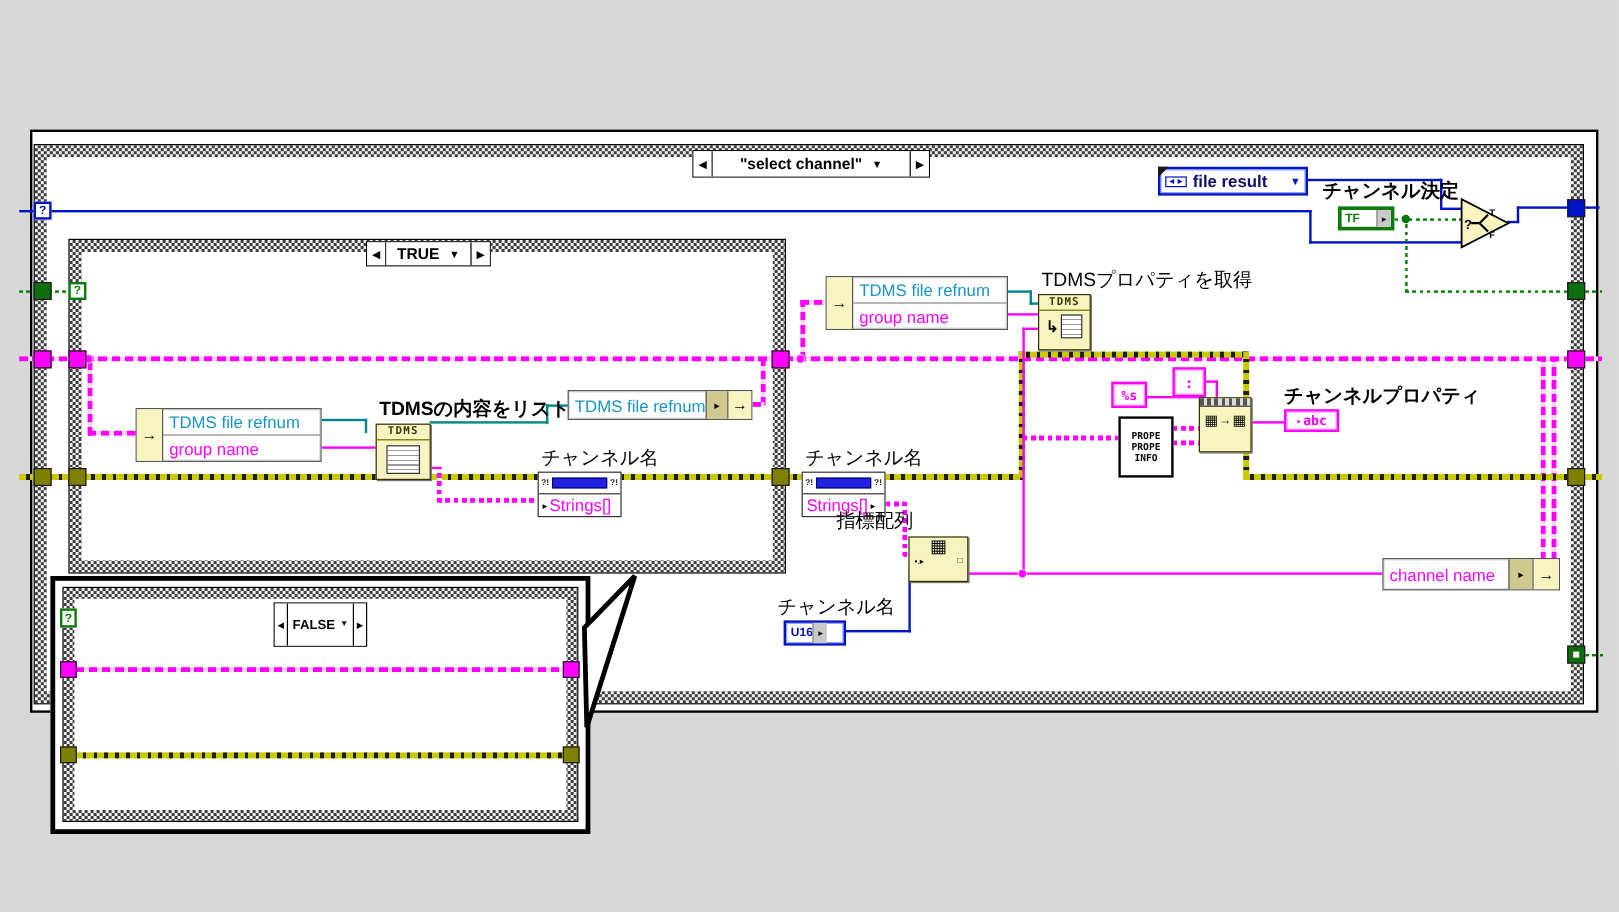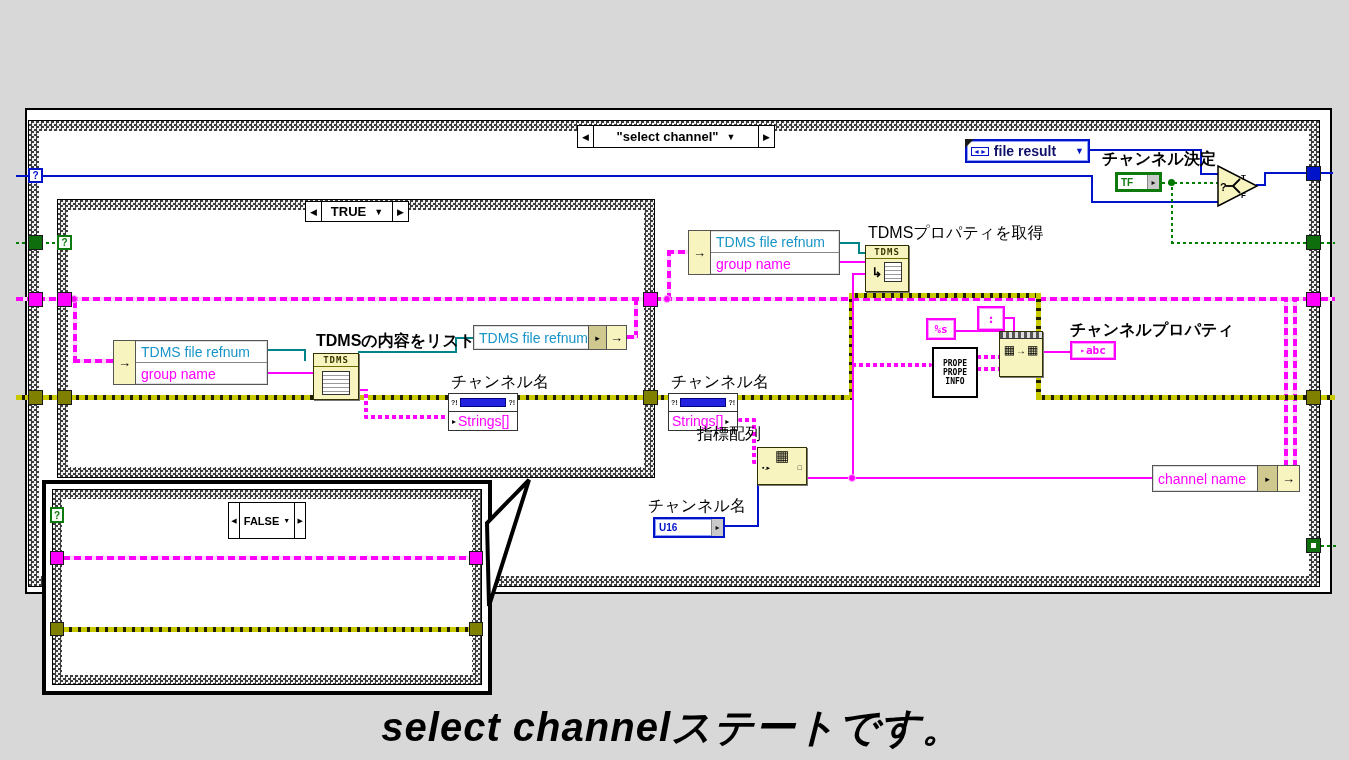--- a/index.html
+++ b/index.html
@@ -260,21 +260,21 @@
   <div class="nlabel" style="left:697px;top:424px">指標配列</div>
   <div class="creamnode" style="left:757px;top:447px;width:50px;height:38px">
     <div style="text-align:center;font-size:15px;line-height:16px">▦</div>
     <div style="display:flex;justify-content:space-between;padding:0 4px;font-size:7px">
       <span>▪.▸</span>
       <span>□</span>
     </div>
   </div>
 
   <div class="nlabel" style="left:648px;top:496px">チャンネル名</div>
-  <div class="mini-border-box bluebox" style="left:653px;top:517px;width:72px;height:21px;justify-content:space-between">
+  <div class="mini-border-box bluebox" style="left:653px;top:517px;width:52px;height:21px;justify-content:flex-start">
     <span style="color:#0013c8;font-weight:bold;font-size:10px;padding-left:4px">U16</span>
     <span class="term-strip">▸</span>
   </div>
 
   <div class="mini-border-box magbox" style="left:926px;top:318px;width:30px;height:22px;font-size:11px">%s</div>
 
   <div class="mini-border-box magbox" style="left:977px;top:306px;width:28px;height:25px;font-size:12px">:</div>
 
   <div class="subvi" style="left:932px;top:347px;width:46px;height:51px">
     <span>PROPE</span>
@@ -344,15 +344,14 @@
       <span>FALSE</span>
       <span class="sel-dn" style="font-size:7px">▼</span>
     </div>
     <div class="sel-btn" style="width:12px;font-size:7px">▶</div>
   </div>
 
   <svg class="abs" style="left:478px;top:472px" width="64" height="142" viewBox="0 0 64 142">
     <polygon points="51,8 9,51 11,134" fill="#fff" stroke="#000" stroke-width="4"></polygon>
   </svg>
 
-  <div class="caption" style="left:277px;top:700px;width:790px">select channelステートです。</div>
 
 </div>
 
 </body></html>

